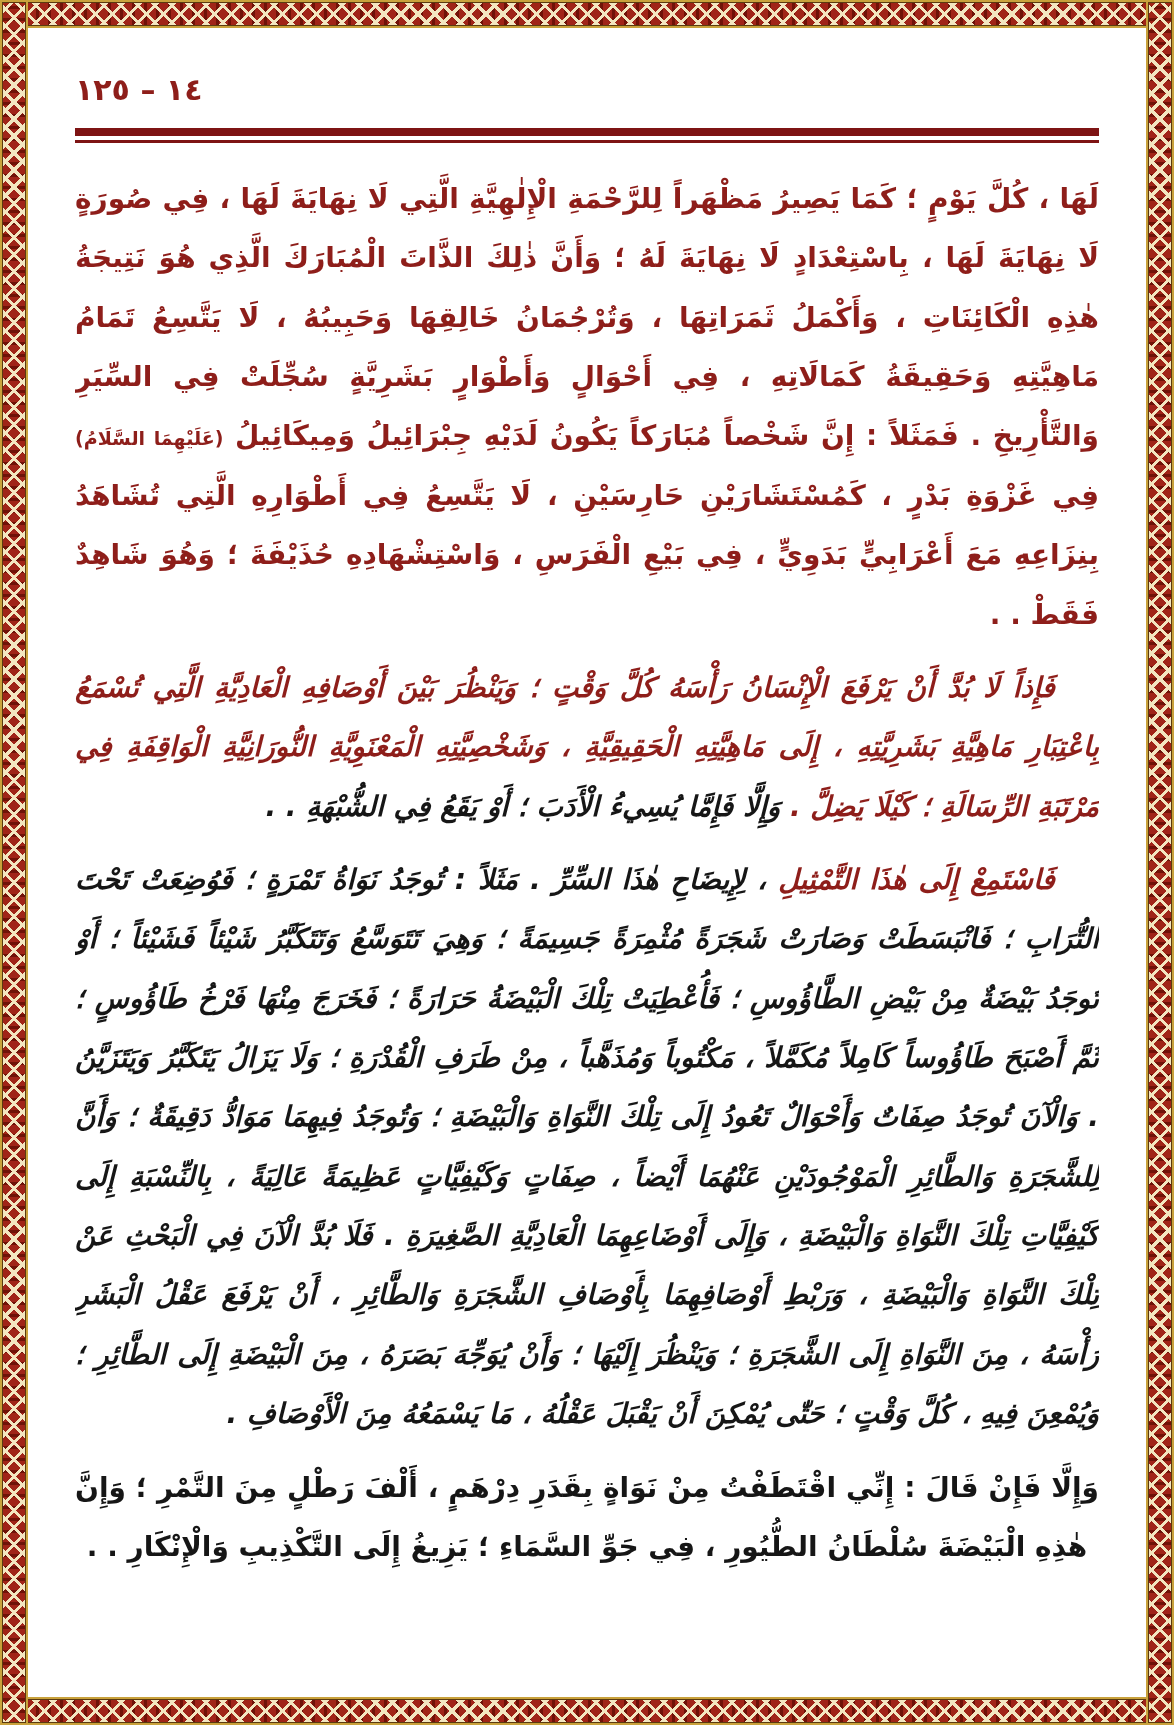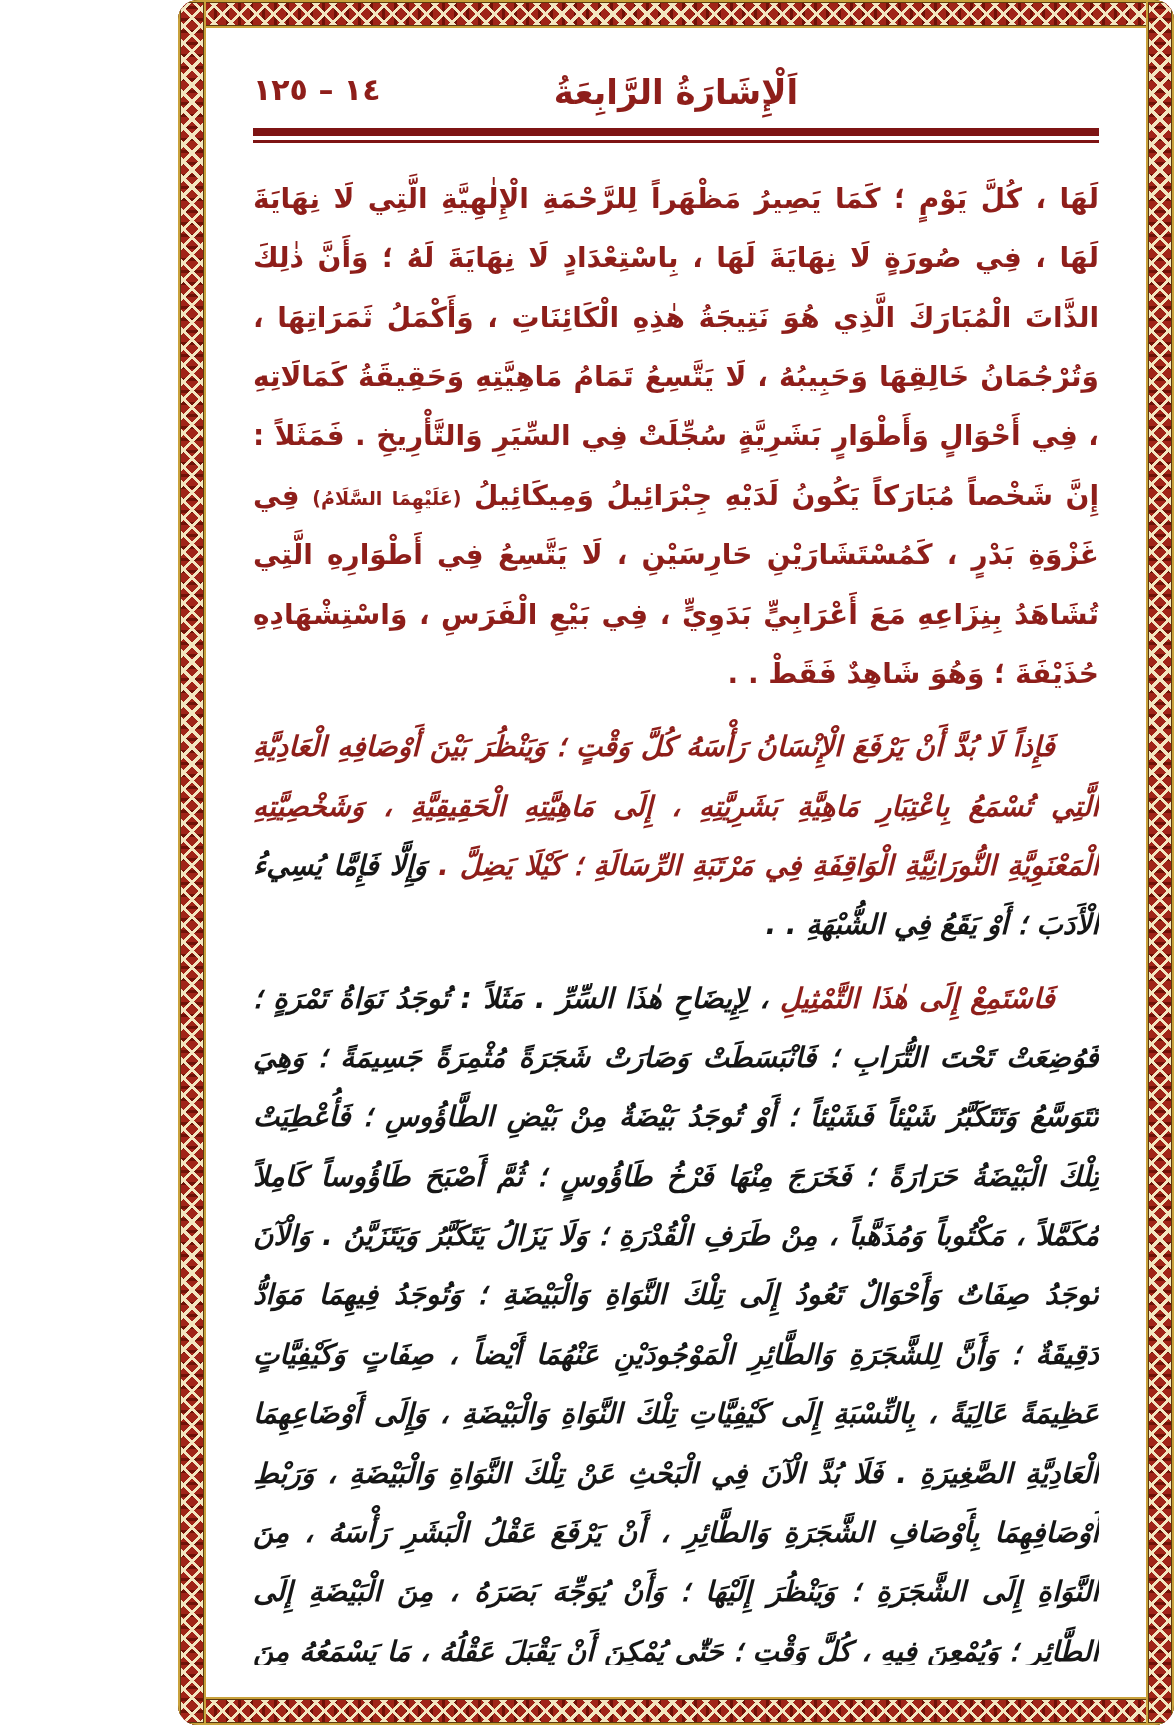--- a/index.html
+++ b/index.html
@@ -1,23 +1,22 @@
 <!DOCTYPE html>
 <html lang="ar" dir="rtl"><head>
 <meta charset="utf-8">
 <style>
   html,body{margin:0;padding:0;background:#ffffff;}
   .page{
     position:relative;
-    width:996px;height:1725px;
+    width:1174px;height:1725px;
     background:#ffffff;
     font-family:"DejaVu Sans",sans-serif;
     overflow:hidden;
     box-sizing:border-box;
-    border-radius:20px;
   }
   
   .strip{position:absolute;background-color:var(--border-red);
     box-shadow:inset 0 0 0 2px var(--border-gold), inset 0 0 0 3px #5a3a10;}
   .strip.h{
     background-image:
       repeating-linear-gradient(135deg, rgba(245,232,196,0) 0 4px, #f3e6c0 4px 7px, rgba(245,232,196,0) 7px 12px),
       repeating-linear-gradient(45deg, rgba(245,232,196,0) 0 4px, #f3e6c0 4px 7px, rgba(245,232,196,0) 7px 12px),
       repeating-linear-gradient(90deg, #6f1208 0 3px, rgba(111,18,8,0) 3px 12px);
   }
@@ -73,21 +72,20 @@
 <div class="page" style="--accent: #8e1e1a; --accent-dark: #7e1414; --text-dark: #161616; --border-red: #a02418; --border-gold: #c9a23c;">
 
   <div class="strip h top"></div>
   <div class="strip h bottom"></div>
   <div class="strip v left"></div>
   <div class="strip v right"></div>
 
   <div class="content">
     <div class="header">
       <div class="page-number">١٤ – ١٢٥</div>
-      <div class="page-title">اَلْإِشَارَةُ الرَّابِعَةُ</div>
     </div>
     <div class="rule-thick"></div>
     <div class="rule-thin"></div>
 
     <div class="body-text">
         <div class="para"><span class="seg-red">لَهَا ، كُلَّ يَوْمٍ ؛ كَمَا يَصِيرُ مَظْهَراً لِلرَّحْمَةِ الْإِلٰهِيَّةِ الَّتِي لَا نِهَايَةَ لَهَا ، فِي صُورَةٍ لَا نِهَايَةَ لَهَا ، بِاسْتِعْدَادٍ لَا نِهَايَةَ لَهُ ؛ وَأَنَّ ذٰلِكَ الذَّاتَ الْمُبَارَكَ الَّذِي هُوَ نَتِيجَةُ هٰذِهِ الْكَائِنَاتِ ، وَأَكْمَلُ ثَمَرَاتِهَا ، وَتُرْجُمَانُ خَالِقِهَا وَحَبِيبُهُ ، لَا يَتَّسِعُ تَمَامُ مَاهِيَّتِهِ وَحَقِيقَةُ كَمَالَاتِهِ ، فِي أَحْوَالٍ وَأَطْوَارٍ بَشَرِيَّةٍ سُجِّلَتْ فِي السِّيَرِ وَالتَّأْرِيخِ . فَمَثَلاً : إِنَّ شَخْصاً مُبَارَكاً يَكُونُ لَدَيْهِ جِبْرَائِيلُ وَمِيكَائِيلُ </span><span class="seg-red seg-honorific">(عَلَيْهِمَا السَّلَامُ)</span><span class="seg-red"> فِي غَزْوَةِ بَدْرٍ ، كَمُسْتَشَارَيْنِ حَارِسَيْنِ ، لَا يَتَّسِعُ فِي أَطْوَارِهِ الَّتِي تُشَاهَدُ بِنِزَاعِهِ مَعَ أَعْرَابِيٍّ بَدَوِيٍّ ، فِي بَيْعِ الْفَرَسِ ، وَاسْتِشْهَادِهِ حُذَيْفَةَ ؛ وَهُوَ شَاهِدٌ فَقَطْ . .</span></div>
         <div class="para indent"><span class="seg-red">فَإِذاً لَا بُدَّ أَنْ يَرْفَعَ الْإِنْسَانُ رَأْسَهُ كُلَّ وَقْتٍ ؛ وَيَنْظُرَ بَيْنَ أَوْصَافِهِ الْعَادِيَّةِ الَّتِي تُسْمَعُ بِاعْتِبَارِ مَاهِيَّةِ بَشَرِيَّتِهِ ، إِلَى مَاهِيَّتِهِ الْحَقِيقِيَّةِ ، وَشَخْصِيَّتِهِ الْمَعْنَوِيَّةِ النُّورَانِيَّةِ الْوَاقِفَةِ فِي مَرْتَبَةِ الرِّسَالَةِ ؛ كَيْلَا يَضِلَّ . </span><span class="seg-dark">وَإِلَّا فَإِمَّا يُسِيءُ الْأَدَبَ ؛ أَوْ يَقَعُ فِي الشُّبْهَةِ . .</span></div>
         <div class="para indent"><span class="seg-red">فَاسْتَمِعْ إِلَى هٰذَا التَّمْثِيلِ</span><span class="seg-dark"> ، لِإِيضَاحِ هٰذَا السِّرِّ . مَثَلاً : تُوجَدُ نَوَاةُ تَمْرَةٍ ؛ فَوُضِعَتْ تَحْتَ التُّرَابِ ؛ فَانْبَسَطَتْ وَصَارَتْ شَجَرَةً مُثْمِرَةً جَسِيمَةً ؛ وَهِيَ تَتَوَسَّعُ وَتَتَكَبَّرُ شَيْئاً فَشَيْئاً ؛ أَوْ تُوجَدُ بَيْضَةٌ مِنْ بَيْضِ الطَّاؤُوسِ ؛ فَأُعْطِيَتْ تِلْكَ الْبَيْضَةُ حَرَارَةً ؛ فَخَرَجَ مِنْهَا فَرْخُ طَاؤُوسٍ ؛ ثُمَّ أَصْبَحَ طَاؤُوساً كَامِلاً مُكَمَّلاً ، مَكْتُوباً وَمُذَهَّباً ، مِنْ طَرَفِ الْقُدْرَةِ ؛ وَلَا يَزَالُ يَتَكَبَّرُ وَيَتَزَيَّنُ . وَالْآنَ تُوجَدُ صِفَاتٌ وَأَحْوَالٌ تَعُودُ إِلَى تِلْكَ النَّوَاةِ وَالْبَيْضَةِ ؛ وَتُوجَدُ فِيهِمَا مَوَادُّ دَقِيقَةٌ ؛ وَأَنَّ لِلشَّجَرَةِ وَالطَّائِرِ الْمَوْجُودَيْنِ عَنْهُمَا أَيْضاً ، صِفَاتٍ وَكَيْفِيَّاتٍ عَظِيمَةً عَالِيَةً ، بِالنِّسْبَةِ إِلَى كَيْفِيَّاتِ تِلْكَ النَّوَاةِ وَالْبَيْضَةِ ، وَإِلَى أَوْضَاعِهِمَا الْعَادِيَّةِ الصَّغِيرَةِ . فَلَا بُدَّ الْآنَ فِي الْبَحْثِ عَنْ تِلْكَ النَّوَاةِ وَالْبَيْضَةِ ، وَرَبْطِ أَوْصَافِهِمَا بِأَوْصَافِ الشَّجَرَةِ وَالطَّائِرِ ، أَنْ يَرْفَعَ عَقْلُ الْبَشَرِ رَأْسَهُ ، مِنَ النَّوَاةِ إِلَى الشَّجَرَةِ ؛ وَيَنْظُرَ إِلَيْهَا ؛ وَأَنْ يُوَجِّهَ بَصَرَهُ ، مِنَ الْبَيْضَةِ إِلَى الطَّائِرِ ؛ وَيُمْعِنَ فِيهِ ، كُلَّ وَقْتٍ ؛ حَتّٰى يُمْكِنَ أَنْ يَقْبَلَ عَقْلُهُ ، مَا يَسْمَعُهُ مِنَ الْأَوْصَافِ .</span></div>
         <div class="para center-last"><span class="seg-dark">وَإِلَّا فَإِنْ قَالَ : إِنِّي اقْتَطَفْتُ مِنْ نَوَاةٍ بِقَدَرِ دِرْهَمٍ ، أَلْفَ رَطْلٍ مِنَ التَّمْرِ ؛ وَإِنَّ هٰذِهِ الْبَيْضَةَ سُلْطَانُ الطُّيُورِ ، فِي جَوِّ السَّمَاءِ ؛ يَزِيغُ إِلَى التَّكْذِيبِ وَالْإِنْكَارِ . .</span></div>
       </div>

